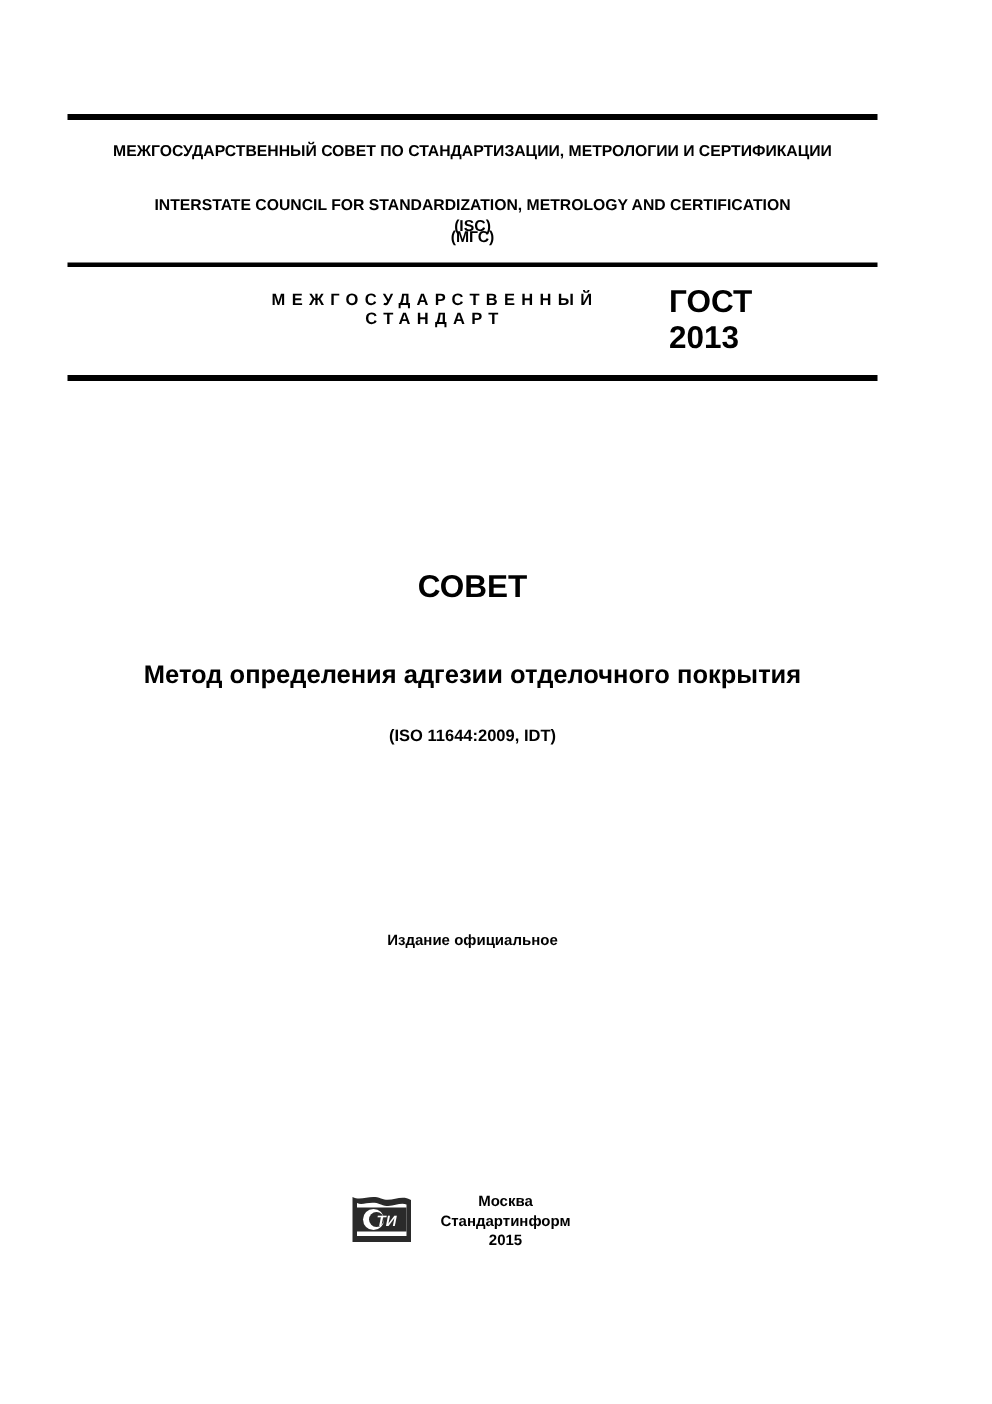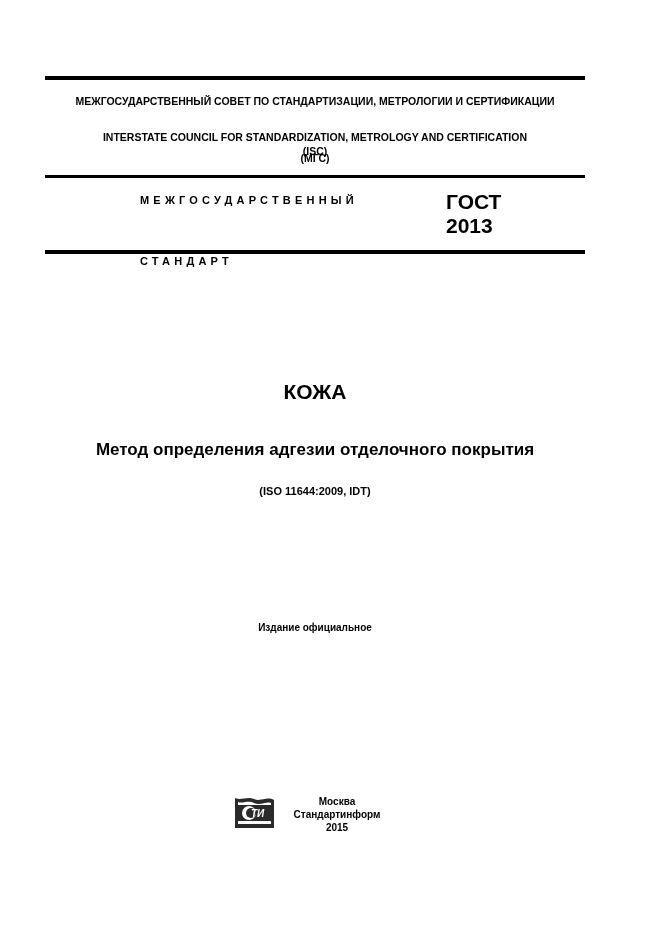--- a/index.html
+++ b/index.html
@@ -29,21 +29,21 @@
       font-weight: bold;
     }
     .council-line {
       font-size: 10.5px;
       line-height: 15px;
     }
     .standard-label {
       position: absolute;
       left: 140px;
       width: 300px;
-      text-align: left;
+      text-align: center;
       font-weight: bold;
       font-size: 11px;
       letter-spacing: 4.2px;
       line-height: 15px;
     }
     .gost-block {
       position: absolute;
       left: 446px;
       top: 190px;
       font-weight: bold;
@@ -93,30 +93,30 @@
 <div class="rule" style="top:76px;height:4px;"></div>
 
 <div class="center-text council-line" style="top:84px;margin-top:10px;">МЕЖГОСУДАРСТВЕННЫЙ СОВЕТ ПО СТАНДАРТИЗАЦИИ, МЕТРОЛОГИИ И СЕРТИФИКАЦИИ</div>
 <div class="center-text council-line" style="top:107px;margin-top:44px;">(МГС)</div>
 <div class="center-text council-line" style="top:130px;">INTERSTATE COUNCIL FOR  STANDARDIZATION,  METROLOGY AND CERTIFICATION</div>
 <div class="center-text council-line" style="top:144px;">(ISC)</div>
 
 <div class="rule" style="top:175px;height:3px;"></div>
 
 <div class="standard-label" style="top:193px;">МЕЖГОСУДАРСТВЕННЫЙ</div>
-<div class="standard-label" style="top:206px;margin-top:48px;">СТАНДАРТ</div>
+<div class="standard-label" style="top:206px;">СТАНДАРТ</div>
 
 <div class="gost-block">
   <div>ГОСТ</div>
   <div>2013</div>
 </div>
 
 <div class="rule" style="top:250px;height:4px;"></div>
 
-<div class="center-text title" style="top:380px;">КОЖА</div>
+<div class="center-text title" style="top:380px;">СОВЕТ</div>
 
 <div class="center-text subtitle" style="top:440px;">Метод определения адгезии отделочного покрытия</div>
 
 <div class="center-text iso-ref" style="top:485px;">(ISO 11644:2009, IDT)</div>
 
 <div class="center-text edition" style="top:622px;">Издание официальное</div>
 
 <div class="publisher">
   <svg class="publisher-logo" viewBox="0 0 42 34" xmlns="http://www.w3.org/2000/svg">
 

